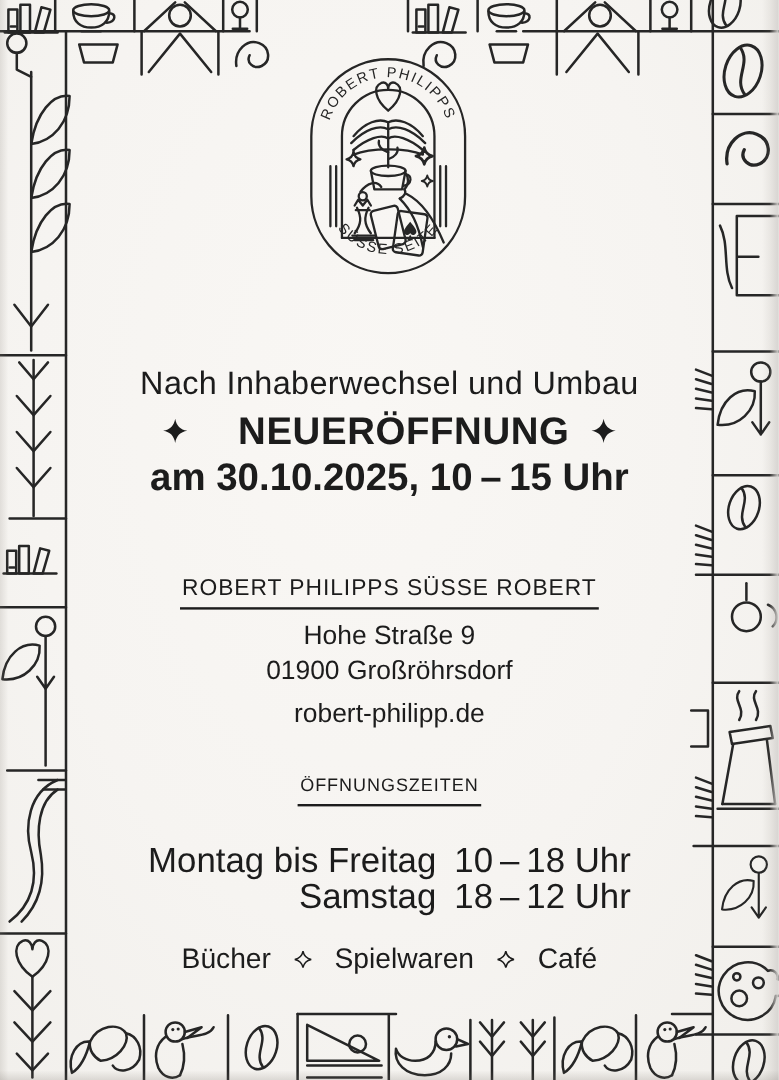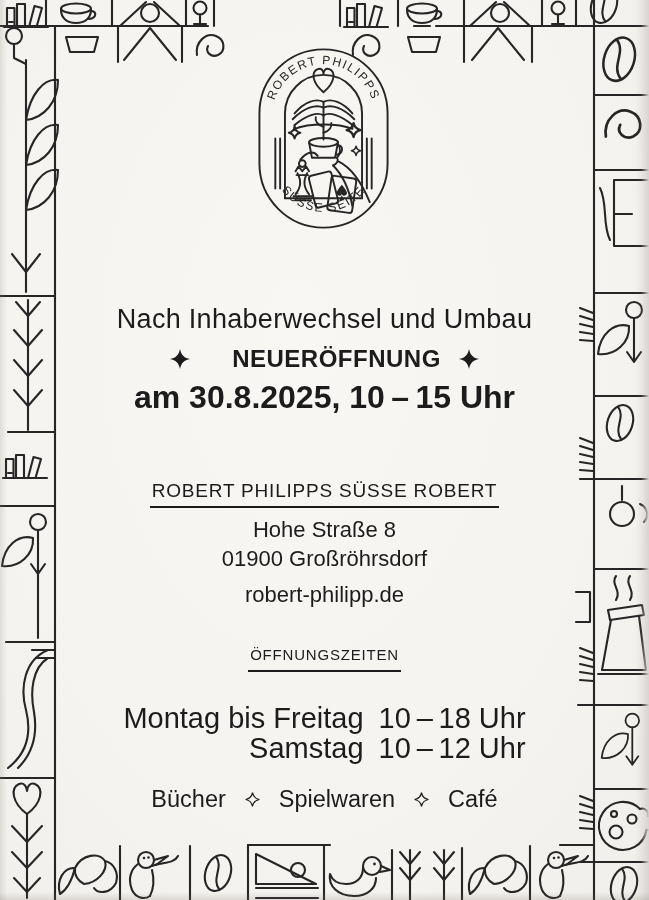--- a/index.html
+++ b/index.html
@@ -10,21 +10,21 @@
     font-family:"Liberation Sans","DejaVu Sans",sans-serif;
     color:#1c1c1c;
   }
   svg{display:block;}
   .border-art{position:absolute;left:0;top:0;z-index:1;}
   .logo{position:absolute;left:256px;top:46px;width:135px;height:185px;z-index:2;}
   .logo text{font-family:"Liberation Sans","DejaVu Sans",sans-serif;fill:#262626;}
   .txt{position:absolute;left:0;right:0;text-align:center;z-index:3;}
   .intro{top:302px;font-size:27px;line-height:34px;letter-spacing:0.3px;}
   .headline-row{top:339px;display:flex;justify-content:center;align-items:center;gap:17px;line-height:40px;}
-  .headline{font-size:24px;font-weight:700;letter-spacing:0.5px;margin-left:24px;}
+  .headline{font-size:32px;font-weight:700;letter-spacing:0.5px;margin-left:24px;}
   .date-line{top:377px;font-size:32px;font-weight:700;line-height:40px;}
   .shop-name-wrap{top:479px;line-height:24px;}
   .shop-name{display:inline-block;font-size:19px;letter-spacing:0.8px;border-bottom:2px solid #1c1c1c;padding:0 2px 3px;}
   .address{top:515px;font-size:22px;line-height:29px;}
   .website{top:581px;font-size:22px;line-height:28px;}
   .hours-head-wrap{top:642px;line-height:25px;}
   .hours-head{display:inline-block;font-size:15px;letter-spacing:0.8px;border-bottom:2px solid #1c1c1c;padding:0 2px 3px;}
   .hours{position:absolute;top:691px;left:0;right:0;z-index:3;
     display:grid;grid-template-columns:auto auto;column-gap:15px;
     width:max-content;margin:12px auto;font-size:29px;line-height:30px;}
@@ -313,45 +313,45 @@
   <div class="txt headline-row">
     <svg class="star-solid" viewBox="0 0 24 24">
       <path d="M12 1 C13.2 7.5 16.5 10.8 23 12 C16.5 13.2 13.2 16.5 12 23 C10.8 16.5 7.5 13.2 1 12 C7.5 10.8 10.8 7.5 12 1 Z"></path>
     </svg>
     <span class="headline">NEUERÖFFNUNG</span>
     <svg class="star-solid" viewBox="0 0 24 24">
       <path d="M12 1 C13.2 7.5 16.5 10.8 23 12 C16.5 13.2 13.2 16.5 12 23 C10.8 16.5 7.5 13.2 1 12 C7.5 10.8 10.8 7.5 12 1 Z"></path>
     </svg>
   </div>
 
-  <div class="txt date-line">am 30.8.2025, 10 – 15 Uhr</div>
+  <div class="txt date-line">am 30.10.2025, 10 – 15 Uhr</div>
 
   <div class="txt shop-name-wrap">
     <span class="shop-name">ROBERT PHILIPPS SÜSSE ROBERT</span>
   </div>
 
   <div class="txt address">
-    <div>Hohe Straße 8</div>
+    <div>Hohe Straße 9</div>
     <div>01900 Großröhrsdorf</div>
   </div>
 
   <div class="txt website">robert-philipp.de</div>
 
   <div class="txt hours-head-wrap">
     <span class="hours-head">ÖFFNUNGSZEITEN</span>
   </div>
 
   <div class="hours">
     <div class="hrow">
       <span class="days">Montag bis Freitag</span>
       <span class="time">10 – 18 Uhr</span>
     </div>
     <div class="hrow">
       <span class="days">Samstag</span>
-      <span class="time">10 – 12 Uhr</span>
+      <span class="time">18 – 12 Uhr</span>
     </div>
   </div>
 
   <div class="txt footer-row">
     <span>Bücher</span>
     <svg class="star-line" viewBox="0 0 24 24">
       <path d="M12 1 C13.2 7.5 16.5 10.8 23 12 C16.5 13.2 13.2 16.5 12 23 C10.8 16.5 7.5 13.2 1 12 C7.5 10.8 10.8 7.5 12 1 Z"></path>
     </svg>
     <span>Spielwaren</span>
     <svg class="star-line" viewBox="0 0 24 24">

